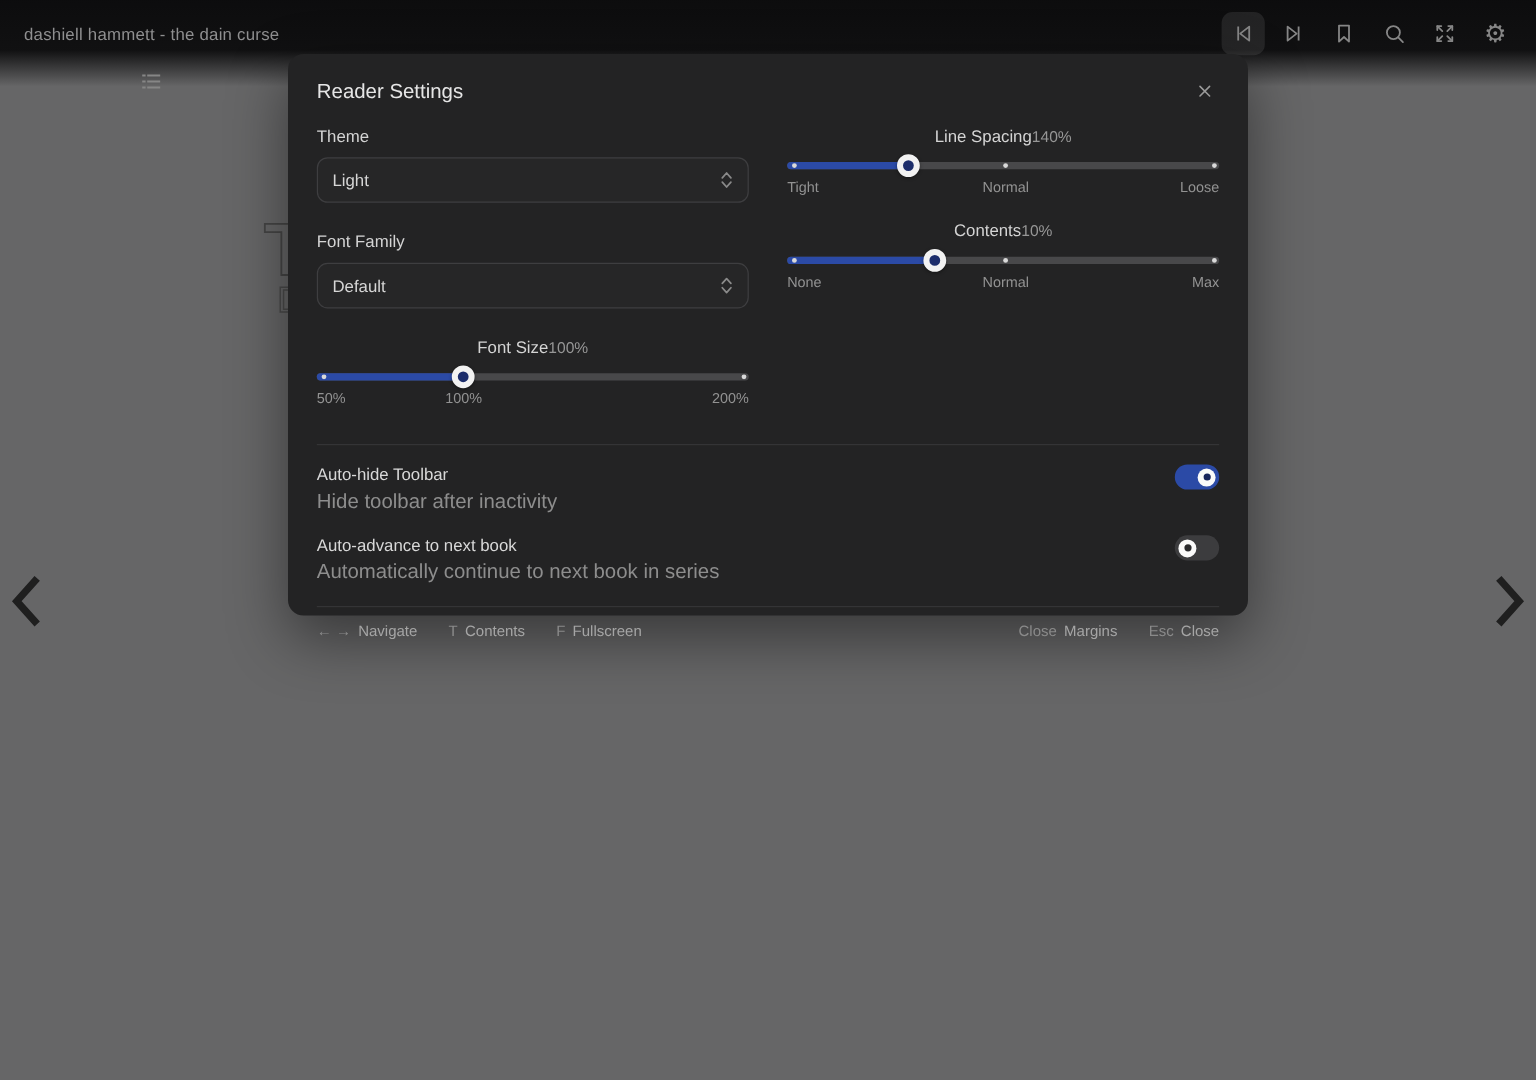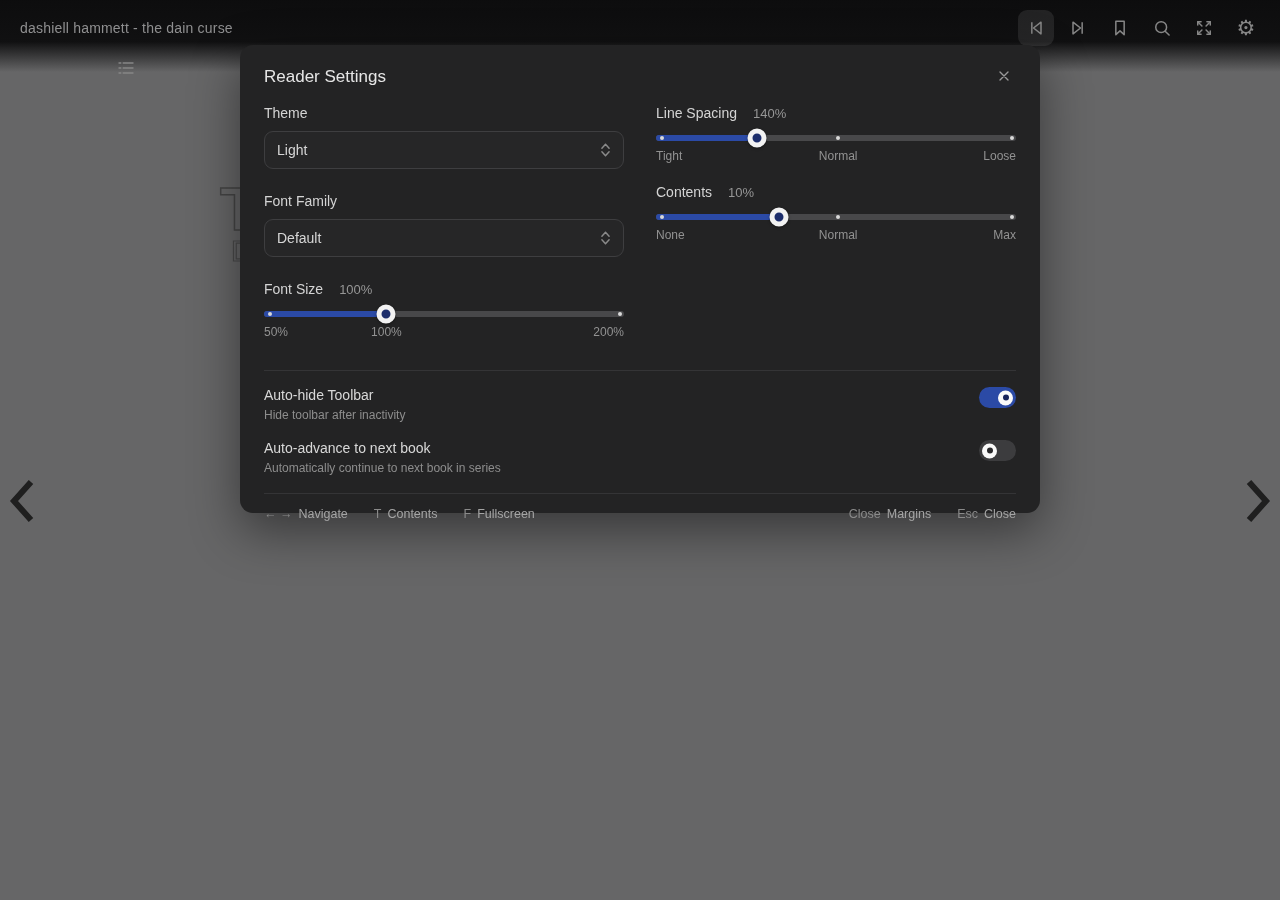--- a/index.html
+++ b/index.html
@@ -86,23 +86,22 @@
     height:38px; background:#262627; border:1px solid #3e3e40;
     border-radius:9px; display:flex; align-items:center;
     padding:0 12px; cursor:pointer; margin-bottom:24px;
     color:#d6d6d6; font-size:14px; justify-content:space-between;
   }
   .select-chevrons { color:#8a8a8a; display:flex; }
 
   
   .slider-group { margin-bottom:18px; }
   .slider-head {
-    display:flex; align-items:baseline; justify-content:flex-start;
+    display:flex; align-items:baseline; justify-content:center;
     margin-bottom:14px;
-    gap:16px;
   }
   .slider-value { font-size:13px; color:#969696; }
   .slider-track {
     position:relative; height:6px; border-radius:3px;
     background:#48484a; cursor:pointer;
   }
   .slider-fill {
     position:absolute; left:0; top:0; bottom:0;
     background:#2b4aa6; border-radius:3px 0 0 3px;
   }
@@ -127,21 +126,21 @@
 
   
   .toggles-section {
     margin:10px 24px 0 24px; border-top:1px solid #343436; padding-top:16px;
   }
   .toggle-row {
     display:flex; align-items:flex-start; justify-content:space-between;
     margin-bottom:18px;
   }
   .toggle-label { font-size:14px; color:#d8d8d8; margin-bottom:5px; }
-  .toggle-desc { font-size:12px; color:#8d8d8d; }
+  .toggle-desc { font-size:17px; color:#8d8d8d; }
   .switch {
     width:37px; height:21px; border-radius:11px; background:#3c3c3e;
     position:relative; cursor:pointer; flex:0 0 auto;
   }
   .switch .knob {
     position:absolute; top:50%; transform:translateY(-50%);
     width:15px; height:15px; border-radius:50%; background:#fafafa;
     left:3px; transition:left .15s;
   }
   .switch .knob::after {

